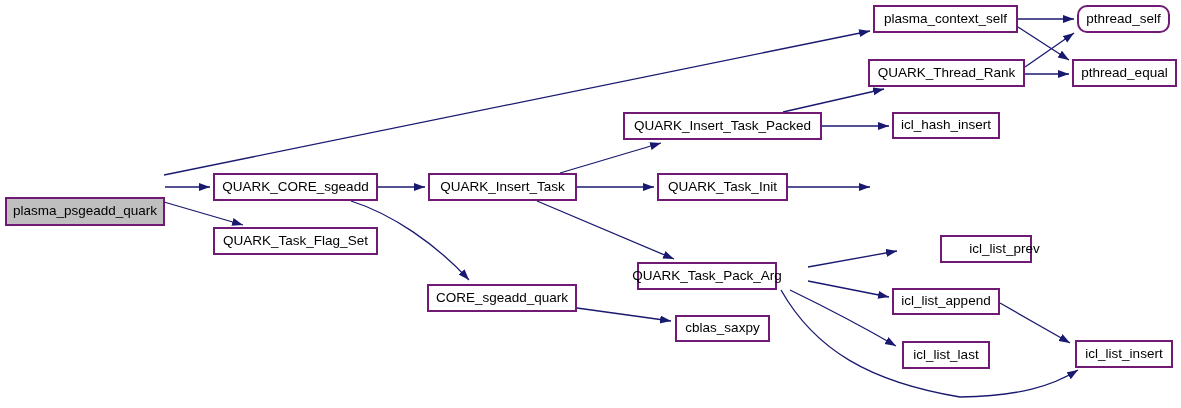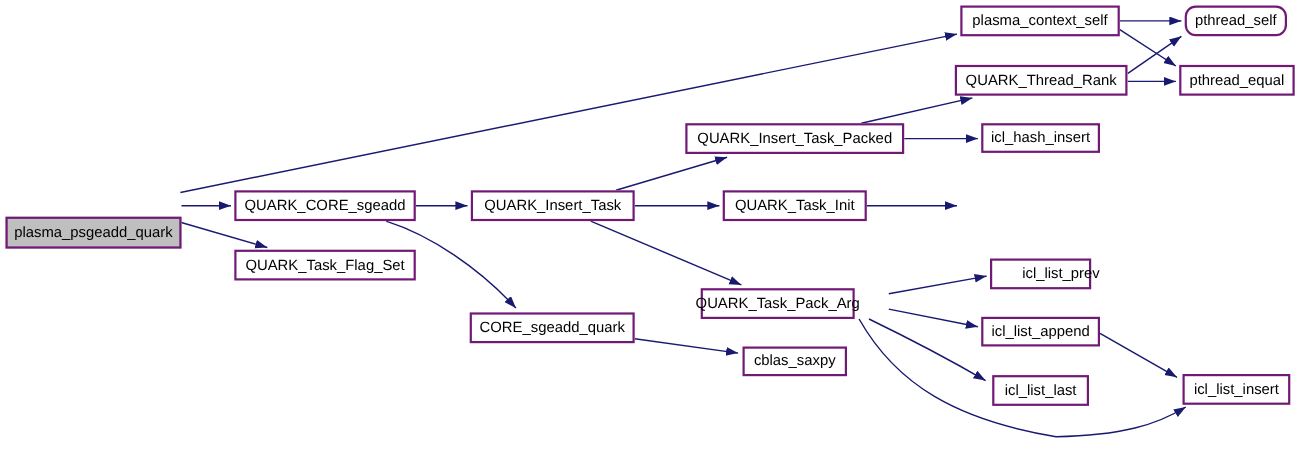--- a/index.html
+++ b/index.html
@@ -90,21 +90,21 @@
 
   <div class="node" style="left:675px; top:315px; width:95px; height:27px;">cblas_saxpy</div>
 
   <div class="node" style="left:873px; top:5px; width:145px; height:28px;">plasma_context_self</div>
 
   <div class="node" style="left:868px; top:59px; width:157px; height:28px;">QUARK_Thread_Rank</div>
 
   <div class="node" style="left:892px; top:112px; width:108px; height:27px;">icl_hash_insert</div>
 
 
-  <div class="node" style="left:900px; top:235px; width:92px; height:28px;padding-left:37px;">icl_list_prev</div>
+  <div class="node" style="left:940px; top:235px; width:92px; height:28px;padding-left:37px;">icl_list_prev</div>
 
   <div class="node" style="left:892px; top:288px; width:108px; height:27px;">icl_list_append</div>
 
   <div class="node" style="left:902px; top:341px; width:88px; height:28px;">icl_list_last</div>
 
   <div class="node" style="left:1077px; top:5px; width:93px; height:28px;border-radius:10px;">pthread_self</div>
 
   <div class="node" style="left:1072px; top:59px; width:105px; height:28px;">pthread_equal</div>
 
   <div class="node" style="left:1075px; top:340px; width:98px; height:28px;">icl_list_insert</div>

